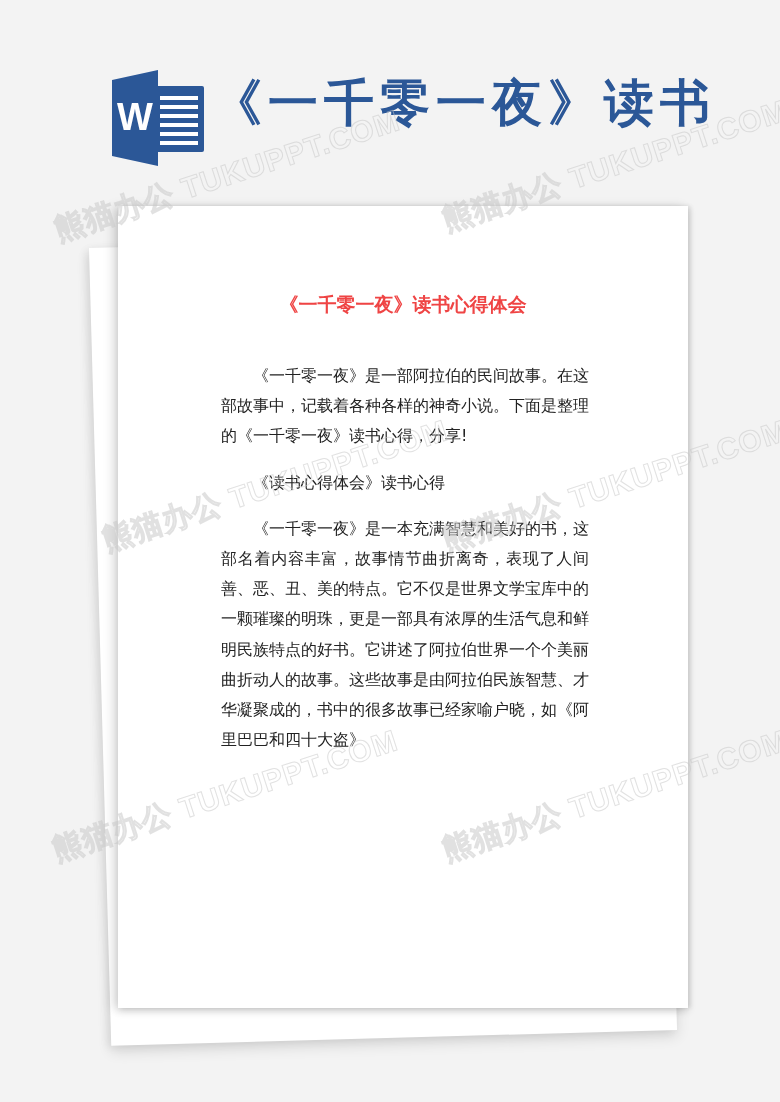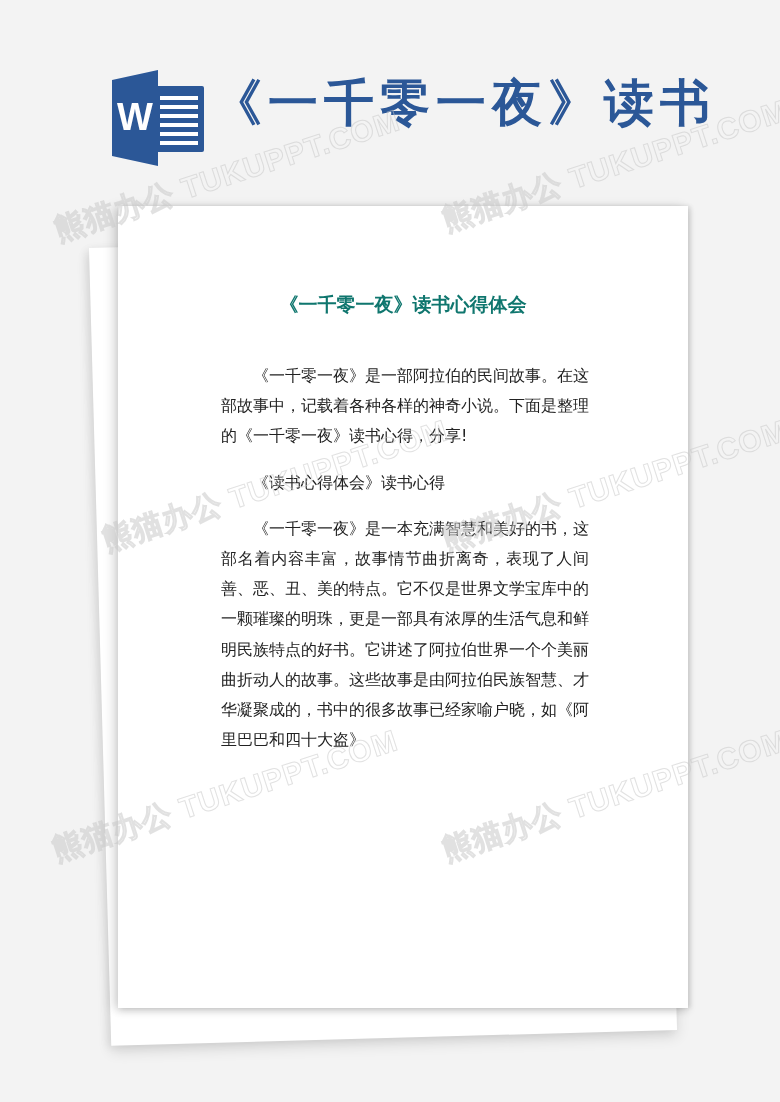--- a/index.html
+++ b/index.html
@@ -89,21 +89,21 @@
     z-index: 2;
   }
   .doc-title {
     position: absolute;
     left: 0;
     top: 86px;
     width: 570px;
     text-align: center;
     font-size: 19px;
     font-weight: bold;
-    color: #0f766e;
+    color: #ef4444;
     letter-spacing: 0px;
   }
   .doc-body {
     position: absolute;
     left: 87px;
     top: 139px;
     width: 400px;
     font-size: 16px;
     line-height: 30.2px;
     color: #222;

